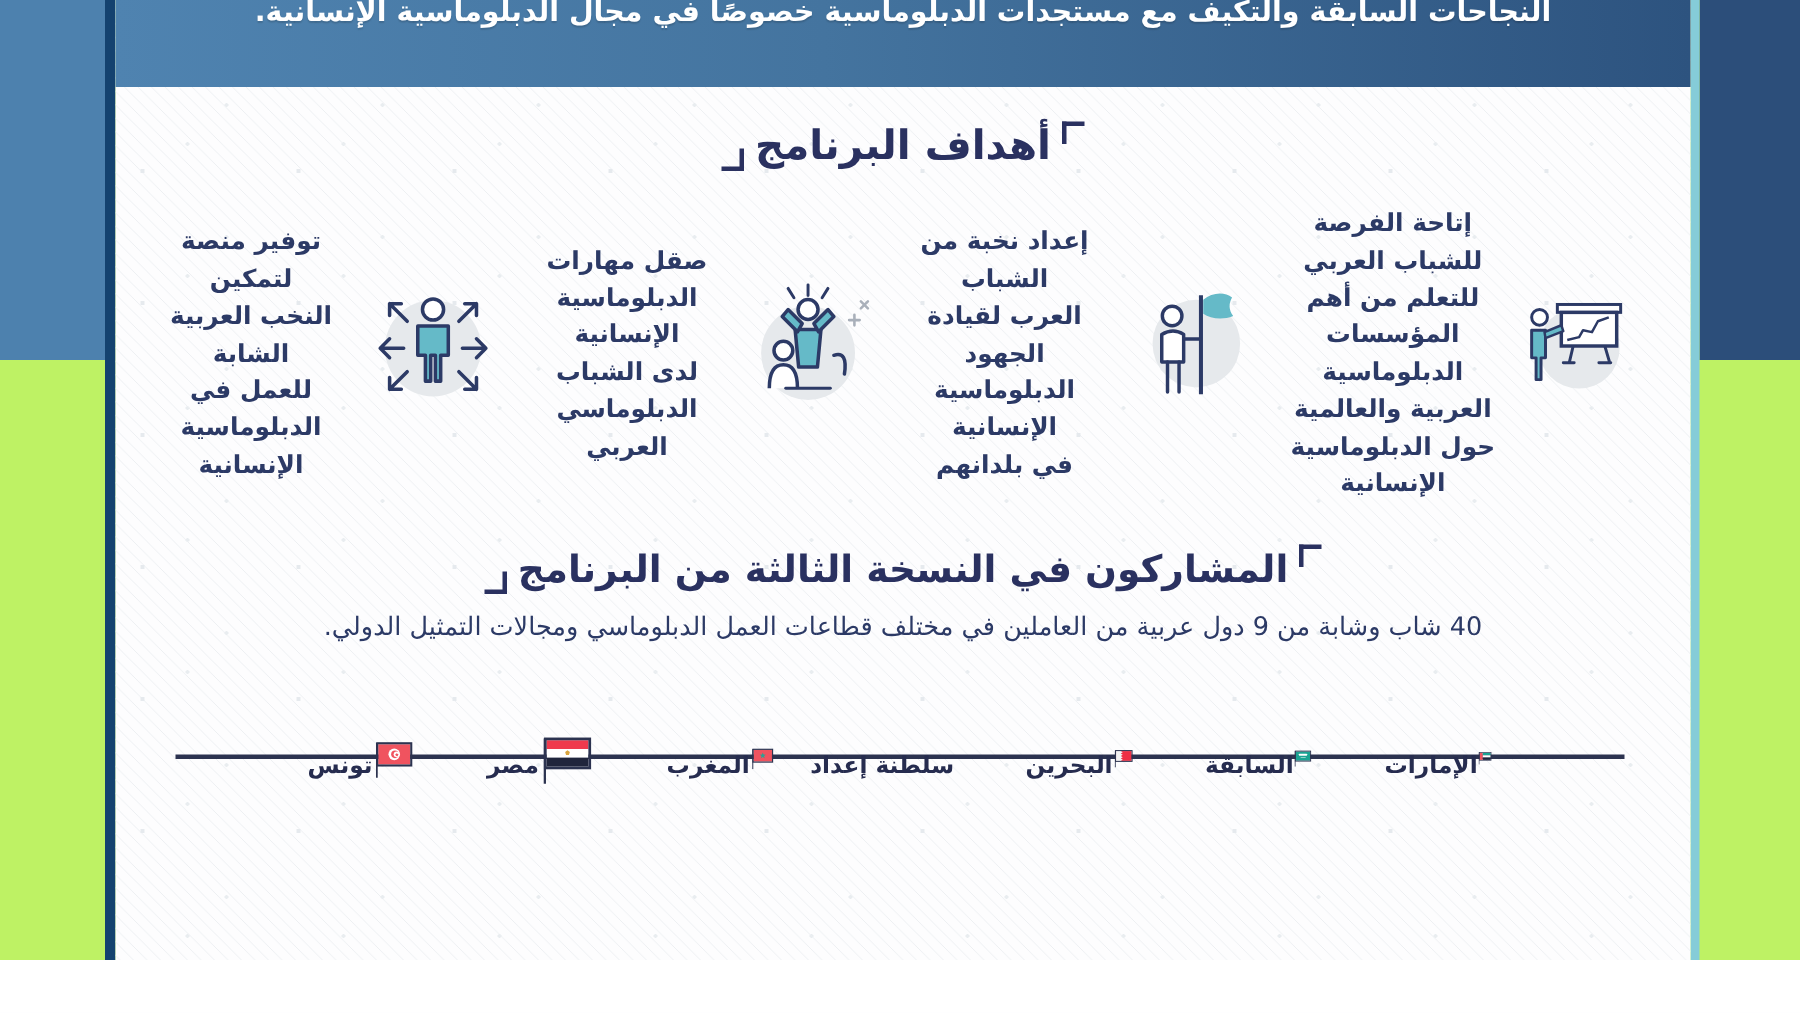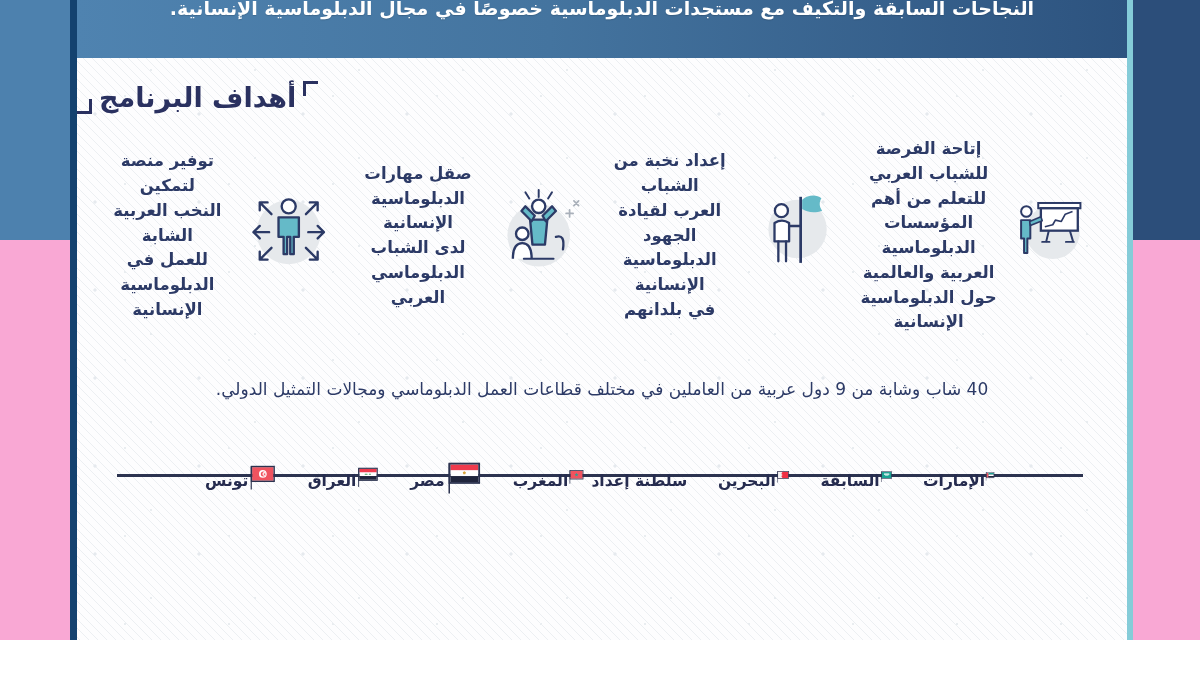--- a/index.html
+++ b/index.html
@@ -1,19 +1,19 @@
 <!DOCTYPE html>
 <html lang="ar"><head>
 <meta charset="utf-8">
 <style>
   * { margin:0; padding:0; box-sizing:border-box; }
   html,body { background:#ffffff; }
   .page {
     position:relative; width:1200px; height:640px; overflow:hidden;
-    font-family:"DejaVu Sans", sans-serif; background:#f9a8d4;
+    font-family:"DejaVu Sans", sans-serif; background:#bef264;
   }
   
   .left-strip  { position:absolute; left:0; top:0; width:70px; height:240px; background:#4d81ae; }
   .left-line   { position:absolute; left:70px; top:0; width:7px; height:675px; background:#14426f; }
   .right-strip { position:absolute; right:0; top:0; width:67px; height:240px; background:#2c4e7a; }
   .right-line  { position:absolute; right:67px; top:0; width:6px; height:675px; background:#85ccd8; }
 
   .content {
     position:absolute; left:77px; top:0; width:1050px; height:675px;
     background-color:#fdfdfe;
@@ -30,21 +30,21 @@
     position:relative; height:58px; width:100%;
     background:linear-gradient(90deg, #4f83b0 0%, #44749f 45%, #2d537f 100%);
     display:flex; justify-content:center; align-items:flex-start;
   }
   .banner-text {
     color:#ffffff; font-weight:bold; font-size:19px; line-height:1.25;
     margin-top:-3px; direction:rtl; text-align:center; width:100%;
     text-shadow:0 1px 1px rgba(0,0,0,0.15);
   }
 
-  .sec-title-row { display:flex; direction:rtl; justify-content:flex-end; align-items:center; gap:7px; }
+  .sec-title-row { display:flex; direction:rtl; justify-content:center; align-items:center; gap:7px; }
   .sec-title {
     color:#2a3160; font-weight:bold; direction:rtl; text-align:center;
   }
   .objectives .sec-title { font-size:27px; }
   .participants .sec-title { font-size:25px; }
   .bracket { display:inline-block; width:15px; height:15px; flex:0 0 auto; }
   .b-tr { border-top:3.5px solid #2a3160; border-left:3.5px solid #2a3160; transform:translateY(-9px); }
   .b-bl { border-bottom:3.5px solid #2a3160; border-right:3.5px solid #2a3160; transform:translateY(9px); }
   
 
@@ -170,20 +170,25 @@
           <div class="obj-text">توفير منصة لتمكين
 النخب العربية الشابة
 للعمل في
 الدبلوماسية الإنسانية</div>
         </div>
 
       </div>
     </div>
 
     <div class="participants">
+      <div class="sec-title-row">
+        <span class="bracket b-tr"></span>
+        <span class="sec-title">المشاركون في النسخة الثالثة من البرنامج</span>
+        <span class="bracket b-bl"></span>
+      </div>
       <div class="subtitle">40 شاب وشابة من 9 دول عربية من العاملين في مختلف قطاعات العمل الدبلوماسي ومجالات التمثيل الدولي.</div>
 
       <div class="flags-area">
         <div class="baseline"></div>
         <div class="flags-row">
 
           <div class="country">
             <svg width="62" height="58" viewBox="0 0 62 58">
               <line x1="7" y1="8" x2="7" y2="58" stroke="#2c3350" stroke-width="2.5"></line>
               <rect x="9" y="10" width="13" height="29" fill="#f0535f"></rect>
@@ -245,32 +250,20 @@
               <line x1="7" y1="8" x2="7" y2="58" stroke="#2c3350" stroke-width="2.5"></line>
               <rect x="9" y="10" width="46" height="9.7" fill="#ef3a4d"></rect>
               <rect x="9" y="19.7" width="46" height="9.6" fill="#ffffff"></rect>
               <rect x="9" y="29.3" width="46" height="9.7" fill="#20253c"></rect>
               <path d="M32,21 l2.6,2 -1,3.2 h-3.2 l-1,-3.2 z" fill="#d9a43e"></path>
               <rect x="7.5" y="8.5" width="49" height="32" fill="none" stroke="#2c3350" stroke-width="3"></rect>
             </svg>
             <div class="country-label">مصر</div>
           </div>
 
-          <div class="country">
-            <svg width="62" height="58" viewBox="0 0 62 58">
-              <line x1="7" y1="8" x2="7" y2="58" stroke="#2c3350" stroke-width="2.5"></line>
-              <rect x="9" y="10" width="46" height="9.7" fill="#ef3a4d"></rect>
-              <rect x="9" y="19.7" width="46" height="9.6" fill="#ffffff"></rect>
-              <rect x="9" y="29.3" width="46" height="9.7" fill="#20253c"></rect>
-              <rect x="23" y="22.8" width="8" height="2.8" rx="1.2" fill="#4aa25e"></rect>
-              <rect x="34" y="22.8" width="6" height="2.8" rx="1.2" fill="#4aa25e"></rect>
-              <rect x="7.5" y="8.5" width="49" height="32" fill="none" stroke="#2c3350" stroke-width="3"></rect>
-            </svg>
-            <div class="country-label">العراق</div>
-          </div>
 
           <div class="country">
             <svg width="62" height="58" viewBox="0 0 62 58">
               <line x1="7" y1="8" x2="7" y2="58" stroke="#2c3350" stroke-width="2.5"></line>
               <rect x="9" y="10" width="46" height="29" fill="#f0535f"></rect>
               <circle cx="32" cy="24.5" r="8.3" fill="#ffffff"></circle>
               <circle cx="33" cy="24.5" r="5.4" fill="#f0535f"></circle>
               <circle cx="35.4" cy="24.5" r="4.2" fill="#ffffff"></circle>
               <path d="M35.8,22.2 l0.9,1.7 1.9,0.3 -1.4,1.3 0.3,1.9 -1.7,-0.9 -1.7,0.9 0.3,-1.9 -1.4,-1.3 1.9,-0.3 z" fill="#f0535f"></path>
               <rect x="7.5" y="8.5" width="49" height="32" fill="none" stroke="#2c3350" stroke-width="3"></rect>

